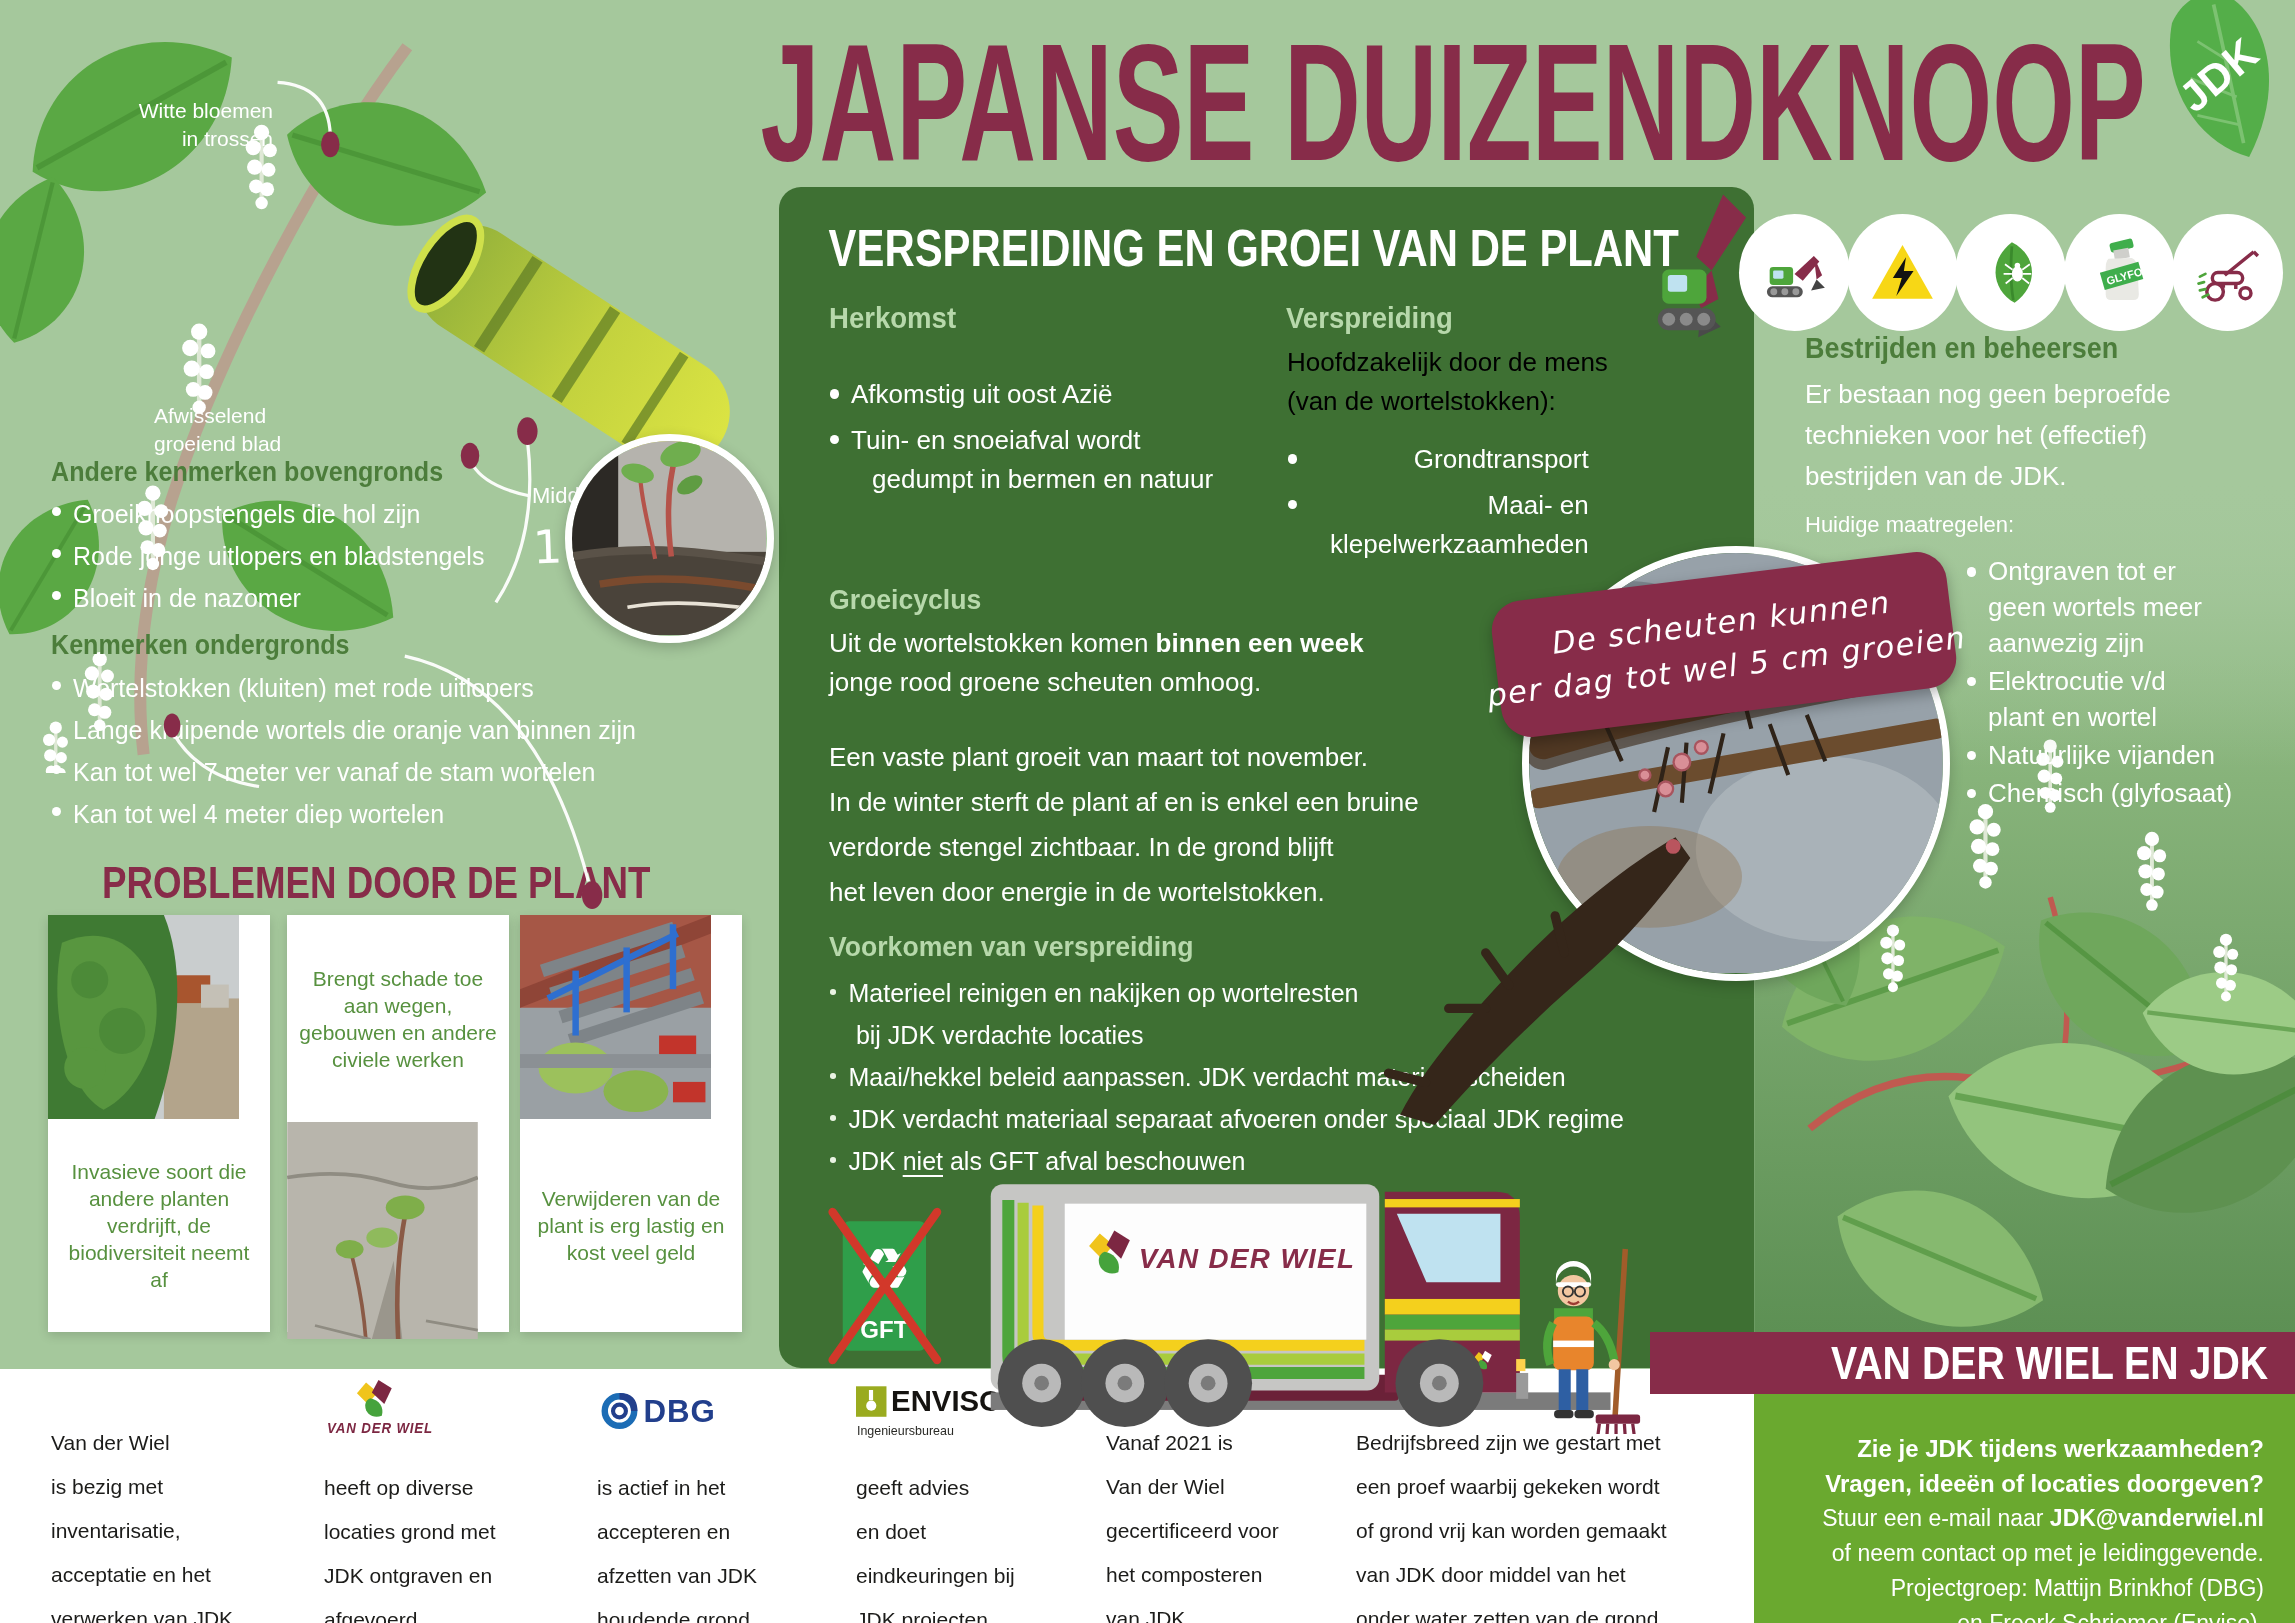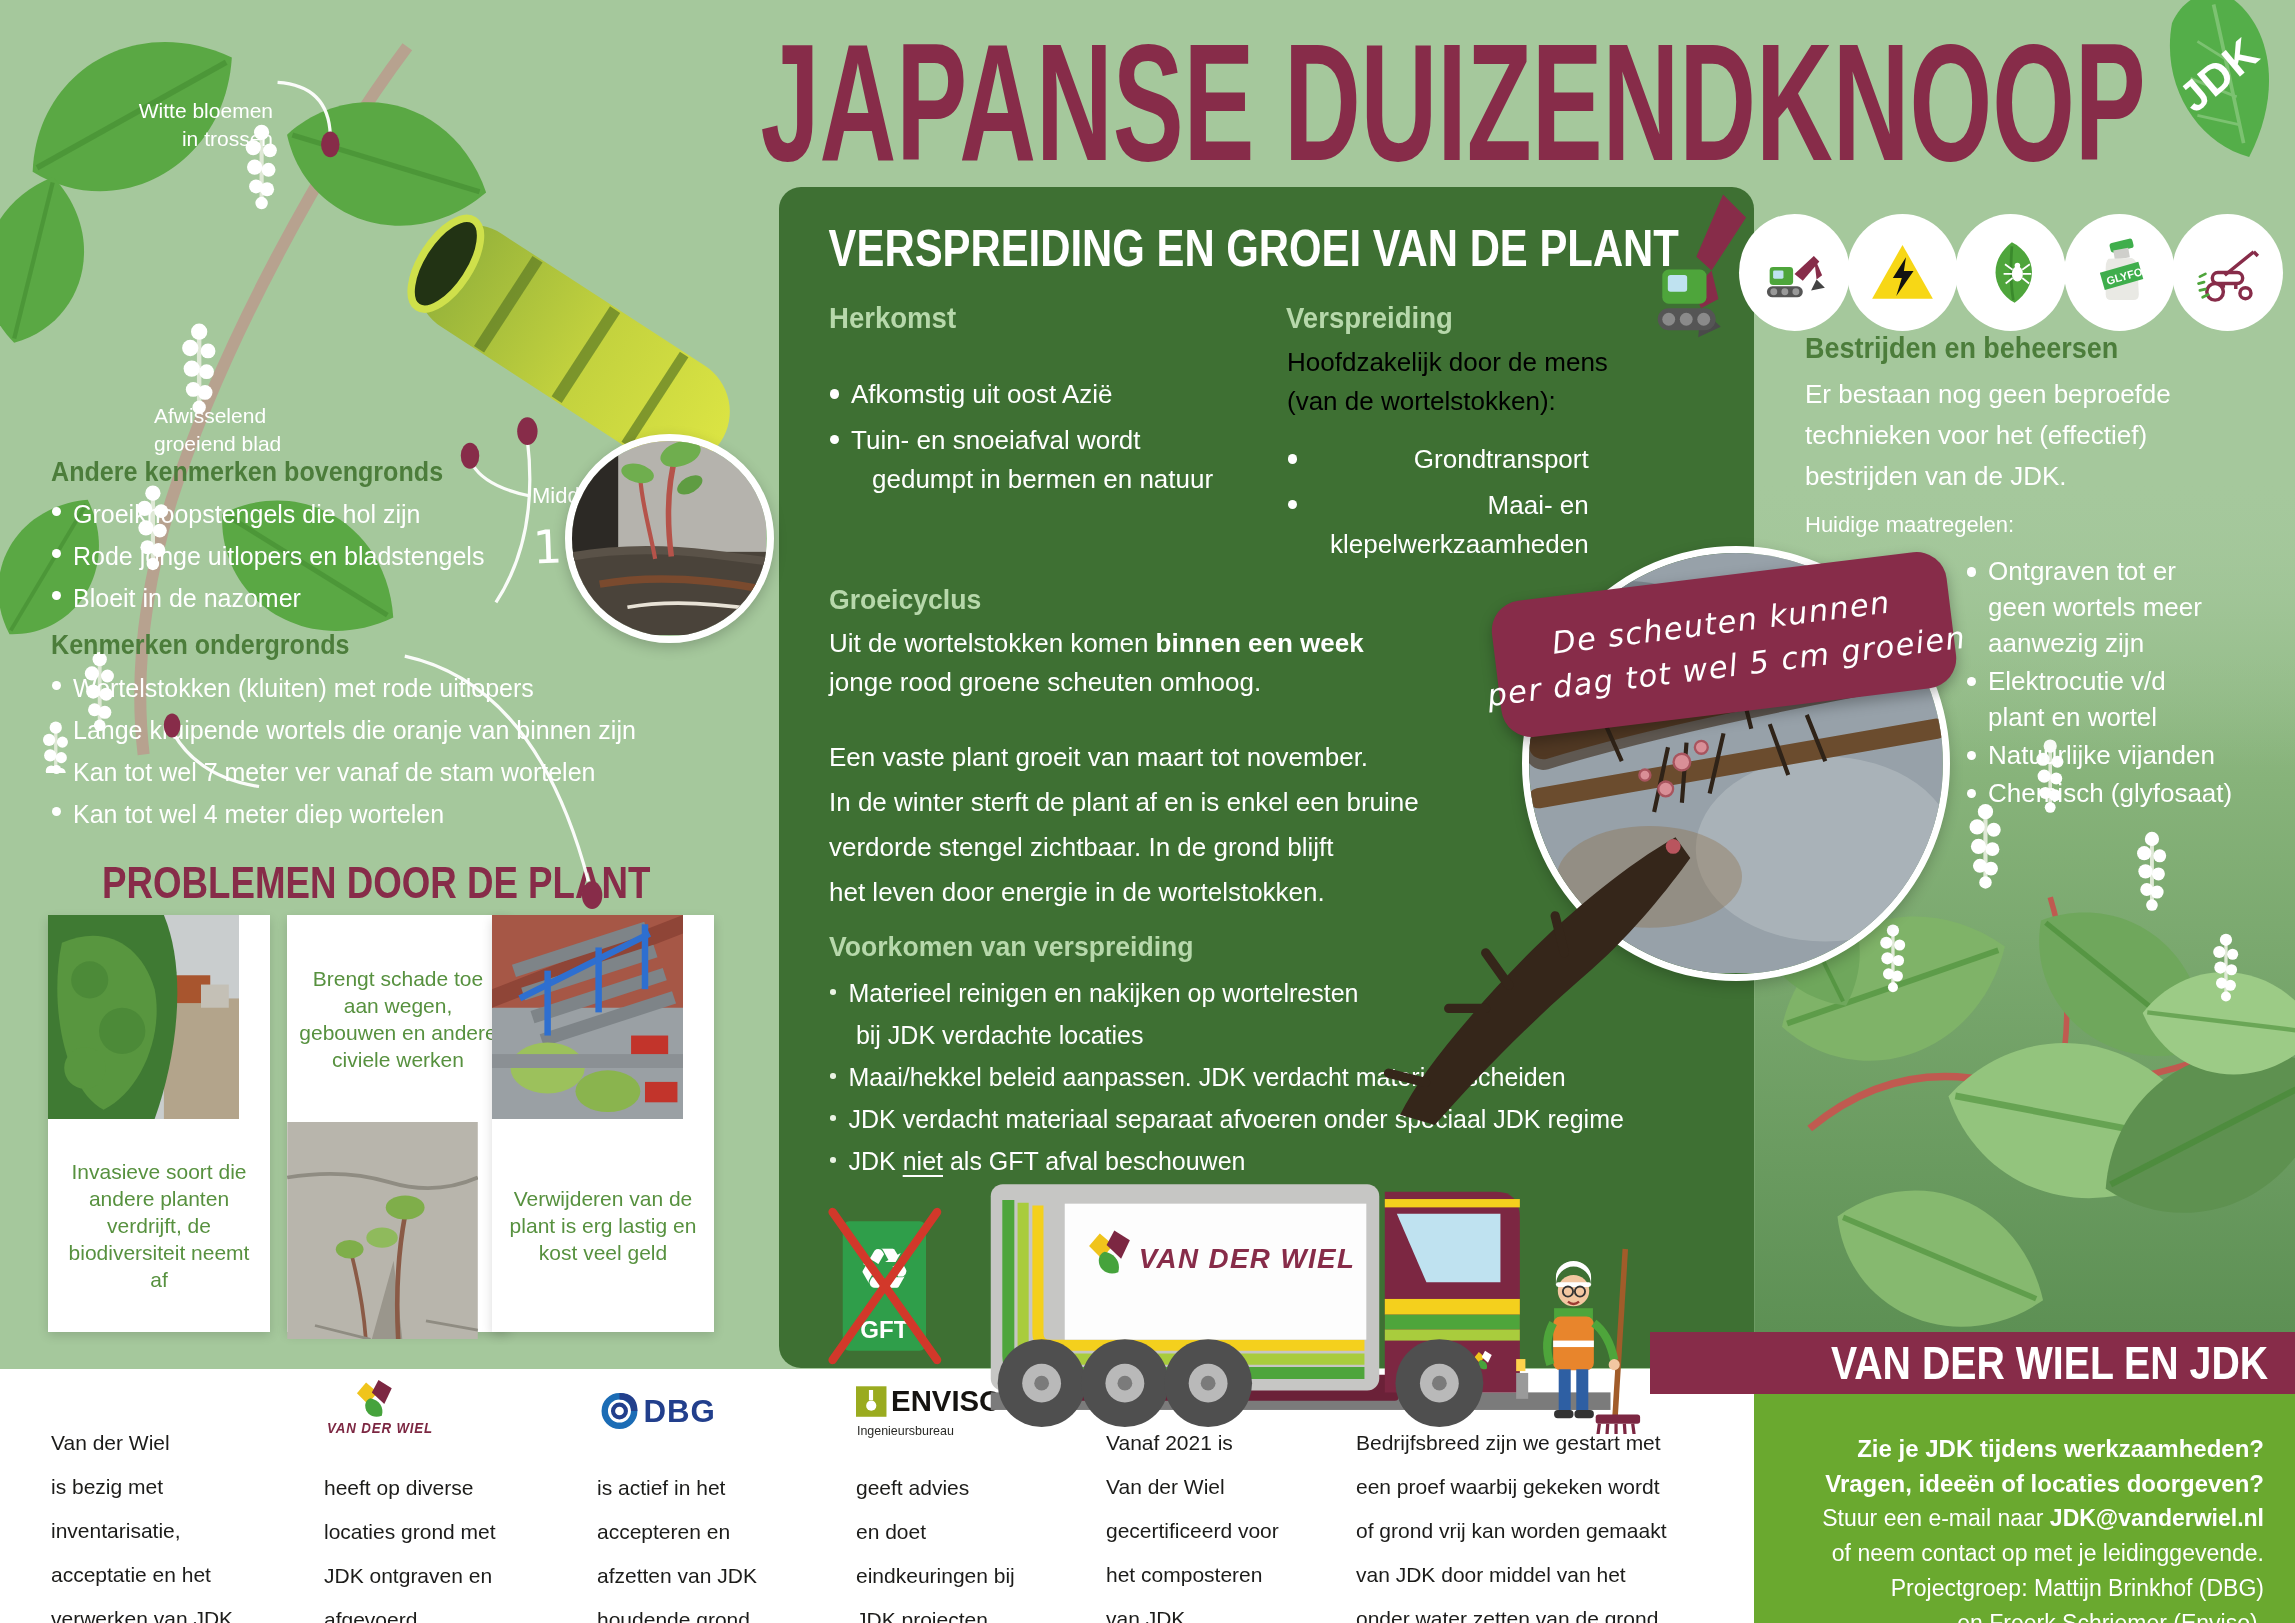--- a/index.html
+++ b/index.html
@@ -216,21 +216,21 @@
         <path d="M180,480 L230,300 L250,480 Z" fill="#9a968c"></path>
         <path d="M240,470 C235,380 240,280 255,200" stroke="#8a5a46" stroke-width="10" fill="none"></path>
         <path d="M170,470 C165,400 150,330 140,290" stroke="#8a5a46" stroke-width="8" fill="none"></path>
         <ellipse cx="255" cy="185" rx="42" ry="26" fill="#7fae4a"></ellipse>
         <ellipse cx="205" cy="250" rx="34" ry="22" fill="#8fba5c"></ellipse>
         <ellipse cx="135" cy="275" rx="30" ry="20" fill="#7fae4a"></ellipse>
         <path d="M60,440 L180,470 M300,430 L412,450" stroke="#8f8c82" stroke-width="6"></path>
       </svg>
     </div>
   </div>
-  <div class="card" style="left:492px;">
+  <div class="card" style="left:520px;">
     <div class="card-photo">
       <svg width="191" height="204" viewBox="0 0 412 440">
         <rect width="412" height="440" fill="#9aa0a4"></rect>
         <rect width="412" height="200" fill="#a65746"></rect>
         <path d="M0,200 L412,40 L412,0 L0,160 Z" fill="#8f4537"></path>
         <g fill="#7e8488">
             <rect x="40" y="60" width="300" height="28" transform="rotate(-18 190 74)"></rect>
             <rect x="60" y="110" width="300" height="28" transform="rotate(-18 210 124)"></rect>
             <rect x="80" y="160" width="300" height="28" transform="rotate(-18 230 174)"></rect>
             <rect x="100" y="210" width="300" height="28" transform="rotate(-18 250 224)"></rect>

